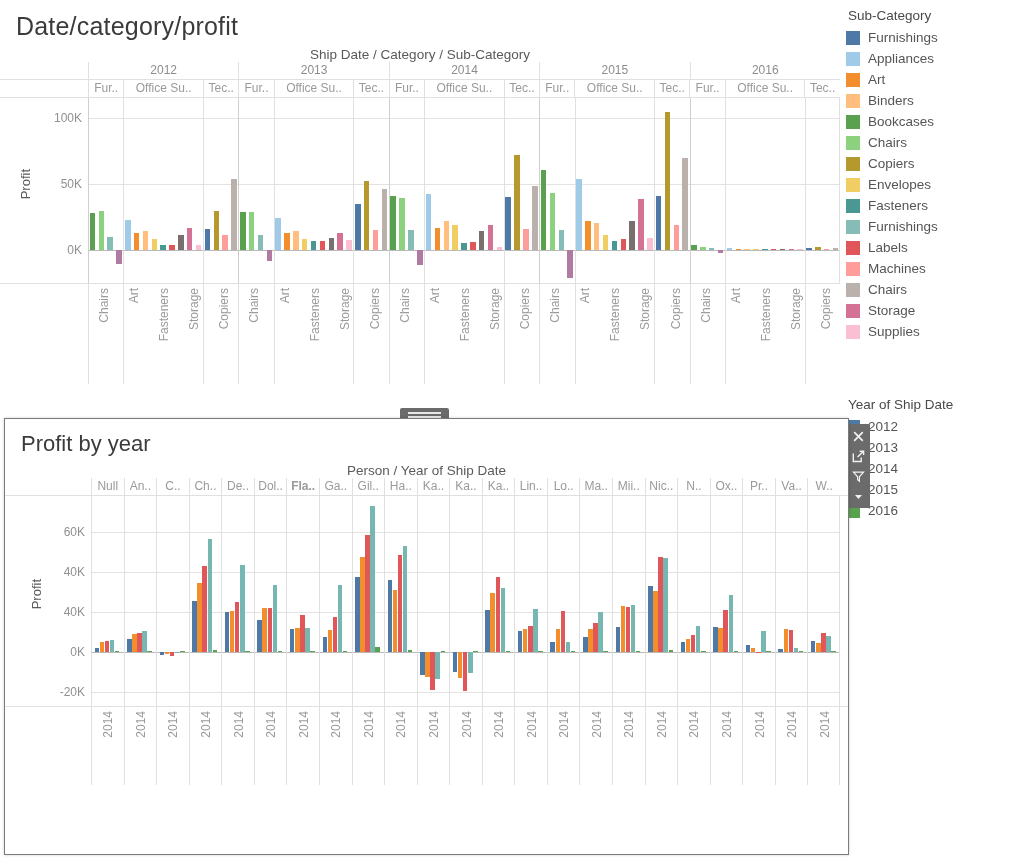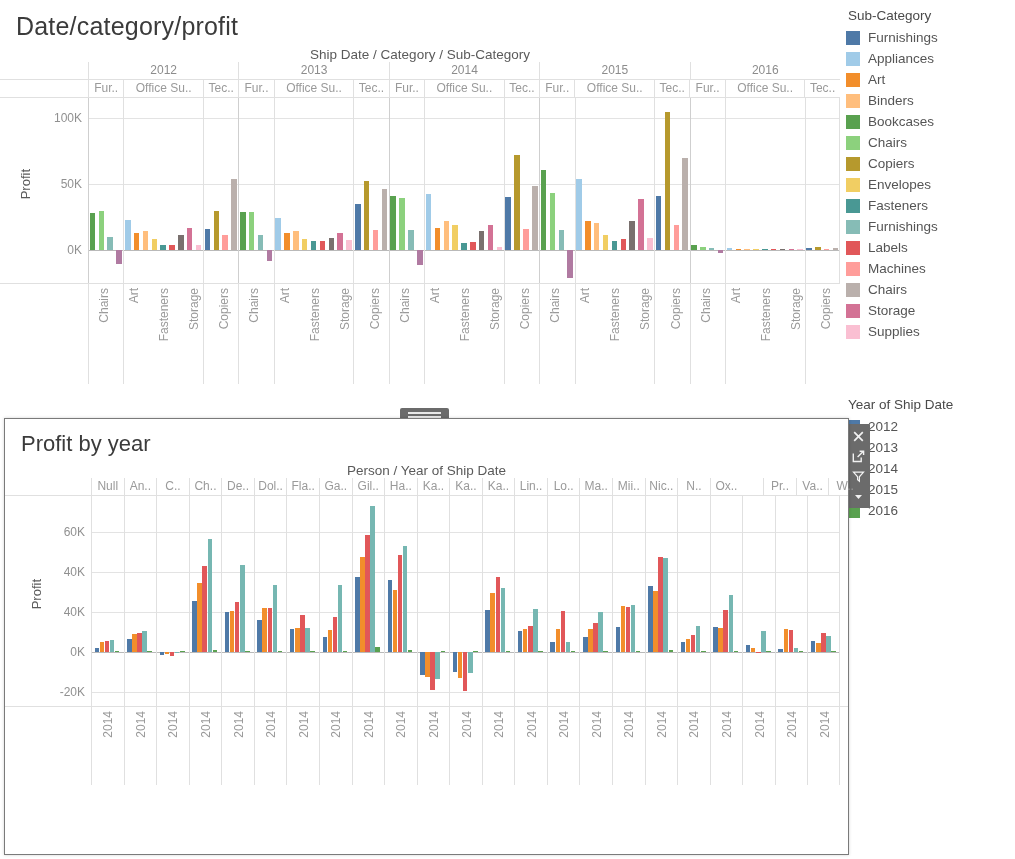--- a/index.html
+++ b/index.html
@@ -413,35 +413,35 @@
     <div class="field-caption">Person / Year of Ship Date</div>
 
     <div id="bot-person-row" class="hdr-row">
         <div style="width: 86px; flex: 0 0 86px;"></div>
         <div class="hdr-cell" style="width: 32.5652px; flex: 0 0 32.5652px;">Null</div>
         <div class="hdr-cell" style="width: 32.5652px; flex: 0 0 32.5652px;">An..</div>
         <div class="hdr-cell" style="width: 32.5652px; flex: 0 0 32.5652px;">C..</div>
         <div class="hdr-cell" style="width: 32.5652px; flex: 0 0 32.5652px;">Ch..</div>
         <div class="hdr-cell" style="width: 32.5652px; flex: 0 0 32.5652px;">De..</div>
         <div class="hdr-cell" style="width: 32.5652px; flex: 0 0 32.5652px;">Dol..</div>
-        <div class="hdr-cell" style="width: 32.5652px; flex: 0 0 32.5652px;">Fla..</div>
+        <div class="hdr-cell" style="width: 32.5652px; flex: 0 0 32.5652px; font-weight: bold;">Fla..</div>
         <div class="hdr-cell" style="width: 32.5652px; flex: 0 0 32.5652px;">Ga..</div>
         <div class="hdr-cell" style="width: 32.5652px; flex: 0 0 32.5652px;">Gil..</div>
         <div class="hdr-cell" style="width: 32.5652px; flex: 0 0 32.5652px;">Ha..</div>
         <div class="hdr-cell" style="width: 32.5652px; flex: 0 0 32.5652px;">Ka..</div>
         <div class="hdr-cell" style="width: 32.5652px; flex: 0 0 32.5652px;">Ka..</div>
         <div class="hdr-cell" style="width: 32.5652px; flex: 0 0 32.5652px;">Ka..</div>
         <div class="hdr-cell" style="width: 32.5652px; flex: 0 0 32.5652px;">Lin..</div>
         <div class="hdr-cell" style="width: 32.5652px; flex: 0 0 32.5652px;">Lo..</div>
         <div class="hdr-cell" style="width: 32.5652px; flex: 0 0 32.5652px;">Ma..</div>
         <div class="hdr-cell" style="width: 32.5652px; flex: 0 0 32.5652px;">Mii..</div>
         <div class="hdr-cell" style="width: 32.5652px; flex: 0 0 32.5652px;">Nic..</div>
         <div class="hdr-cell" style="width: 32.5652px; flex: 0 0 32.5652px;">N..</div>
         <div class="hdr-cell" style="width: 32.5652px; flex: 0 0 32.5652px;">Ox..</div>
-        <div class="hdr-cell" style="width: 32.5652px; flex: 0 0 32.5652px; margin-left: 21px;">Pr..</div>
+        <div class="hdr-cell" style="width: 32.5652px; flex: 0 0 32.5652px;">Pr..</div>
         <div class="hdr-cell" style="width: 32.5652px; flex: 0 0 32.5652px;">Va..</div>
         <div class="hdr-cell" style="width: 32.5652px; flex: 0 0 32.5652px;">W..</div>
       </div>
     <div id="bot-plot" class="plot" style="height: 210px; width: 843px;">
         <div style="position: absolute; left: 86px; top: 0px; width: 749px; height: 210px;">
           <div class="gridline" style="top: 36px;"></div>
           <div class="gridline" style="top: 76px;"></div>
           <div class="gridline" style="top: 116px;"></div>
           <div class="gridline" style="top: 156px;"></div>
           <div class="gridline" style="top: 196px;"></div>

